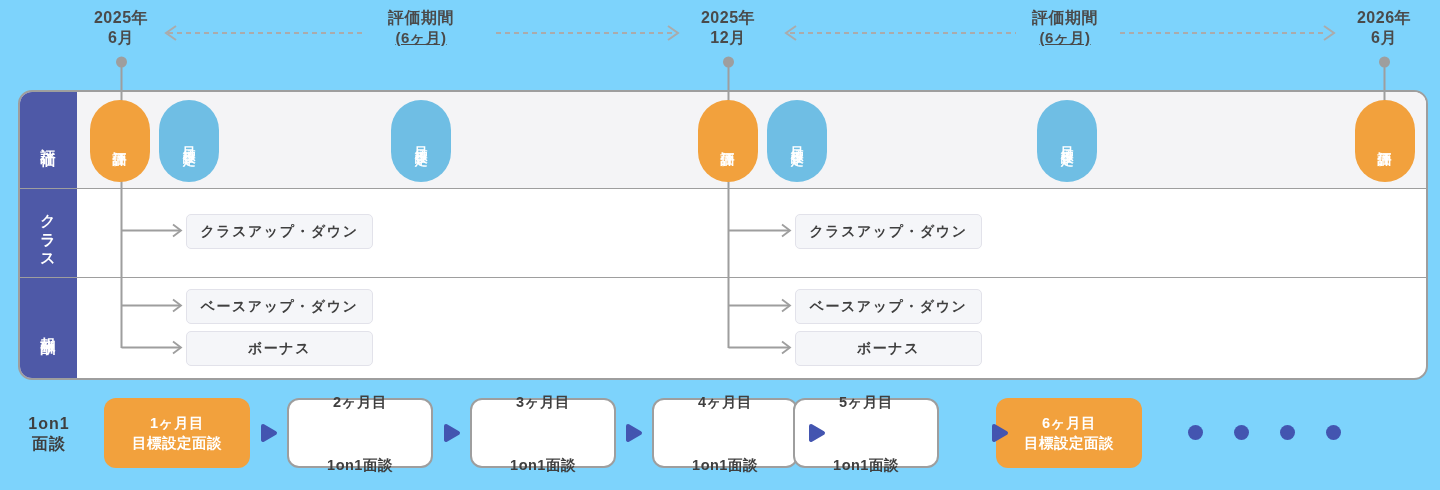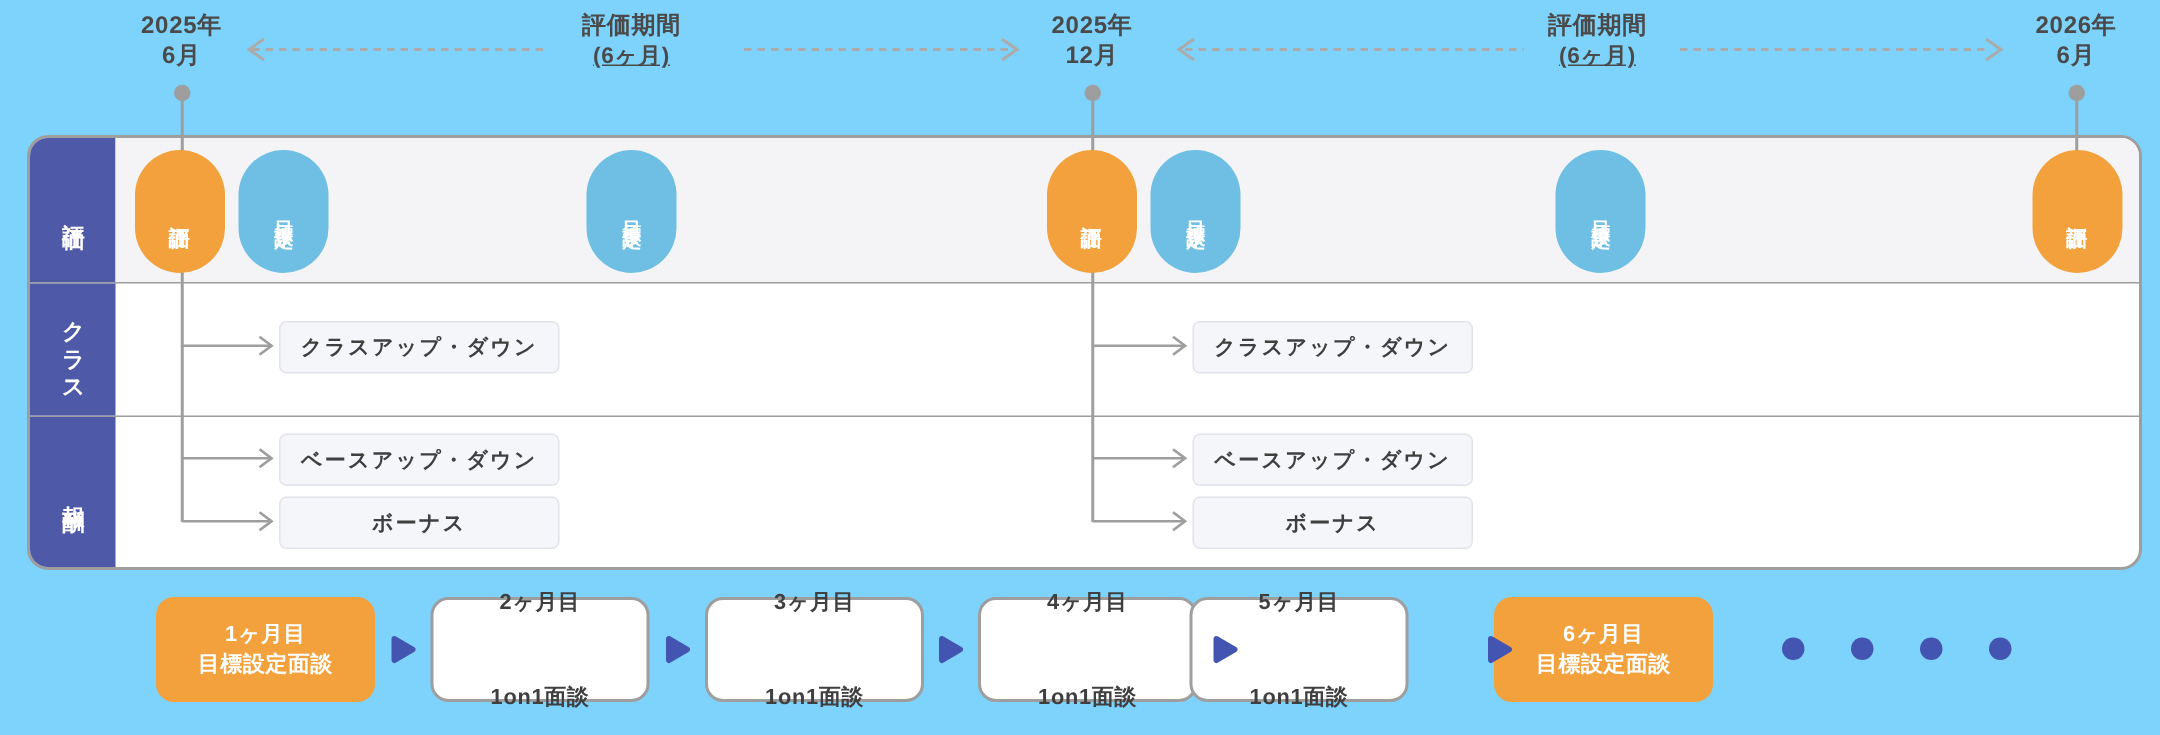--- a/index.html
+++ b/index.html
@@ -176,20 +176,24 @@
       <span>評価</span>
     </div>
 
   <div class="obox" style="left:186px; top:214px;">クラスアップ・ダウン</div>
   <div class="obox" style="left:186px; top:289px;">ベースアップ・ダウン</div>
   <div class="obox" style="left:186px; top:331px;">ボーナス</div>
   <div class="obox" style="left:795px; top:214px;">クラスアップ・ダウン</div>
   <div class="obox" style="left:795px; top:289px;">ベースアップ・ダウン</div>
   <div class="obox" style="left:795px; top:331px;">ボーナス</div>
 
+  <div class="ooo-label">
+    <div>1on1</div>
+    <div>面談</div>
+  </div>
 
   <div class="card highlight" style="left:104px;">
     <div>1ヶ月目</div>
     <div>目標設定面談</div>
   </div>
   <div class="card plain" style="left:287px;">
     <div>2ヶ月目</div>
     <div>1on1面談</div>
   </div>
   <div class="card plain" style="left:470px;">

